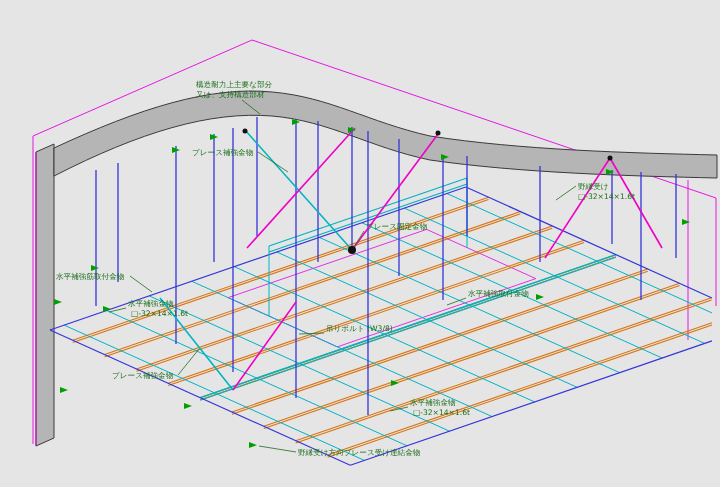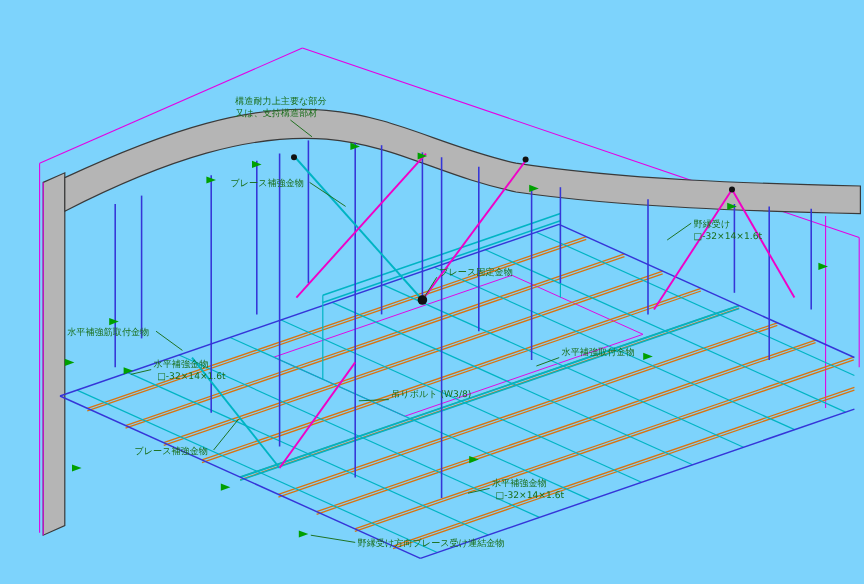--- a/index.html
+++ b/index.html
@@ -1,16 +1,16 @@
 <!DOCTYPE html>
 <html><head>
 <meta charset="utf-8">
 <style>
   html,body{margin:0;padding:0;background:#ffffff;}
-  .canvas{position:relative;width:720px;height:487px;background:#7dd3fc;overflow:hidden;}
+  .canvas{position:relative;width:720px;height:487px;background:#e5e5e5;overflow:hidden;}
   svg{position:absolute;left:0;top:0;}
   text{font-family:"DejaVu Sans","Liberation Sans",sans-serif;font-size:7.6px;}
   .outline{stroke:#3a3a3a;stroke-width:1;}
 </style>
 </head>
 <body>
 
 <div class="canvas">
 <svg id="cad" width="720" height="487" viewBox="0 0 720 487">
 

